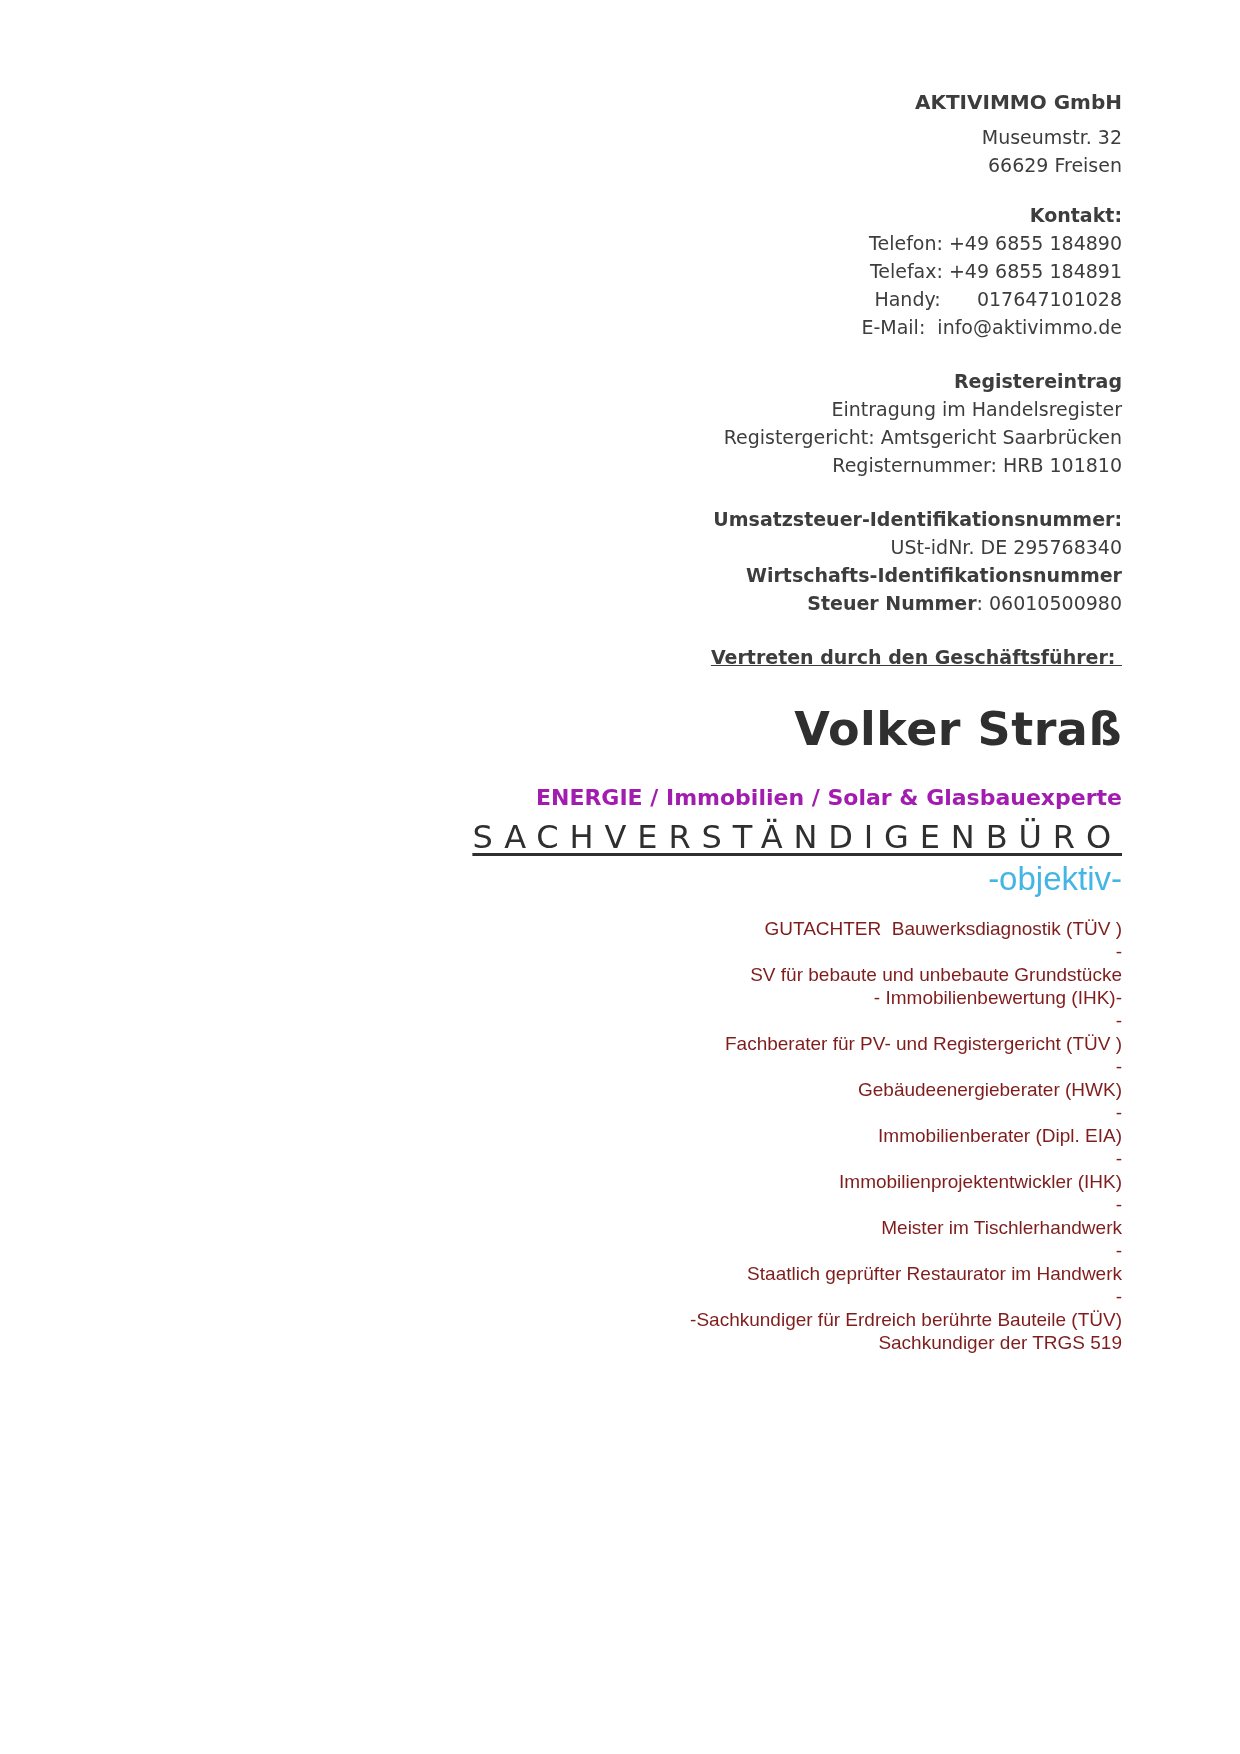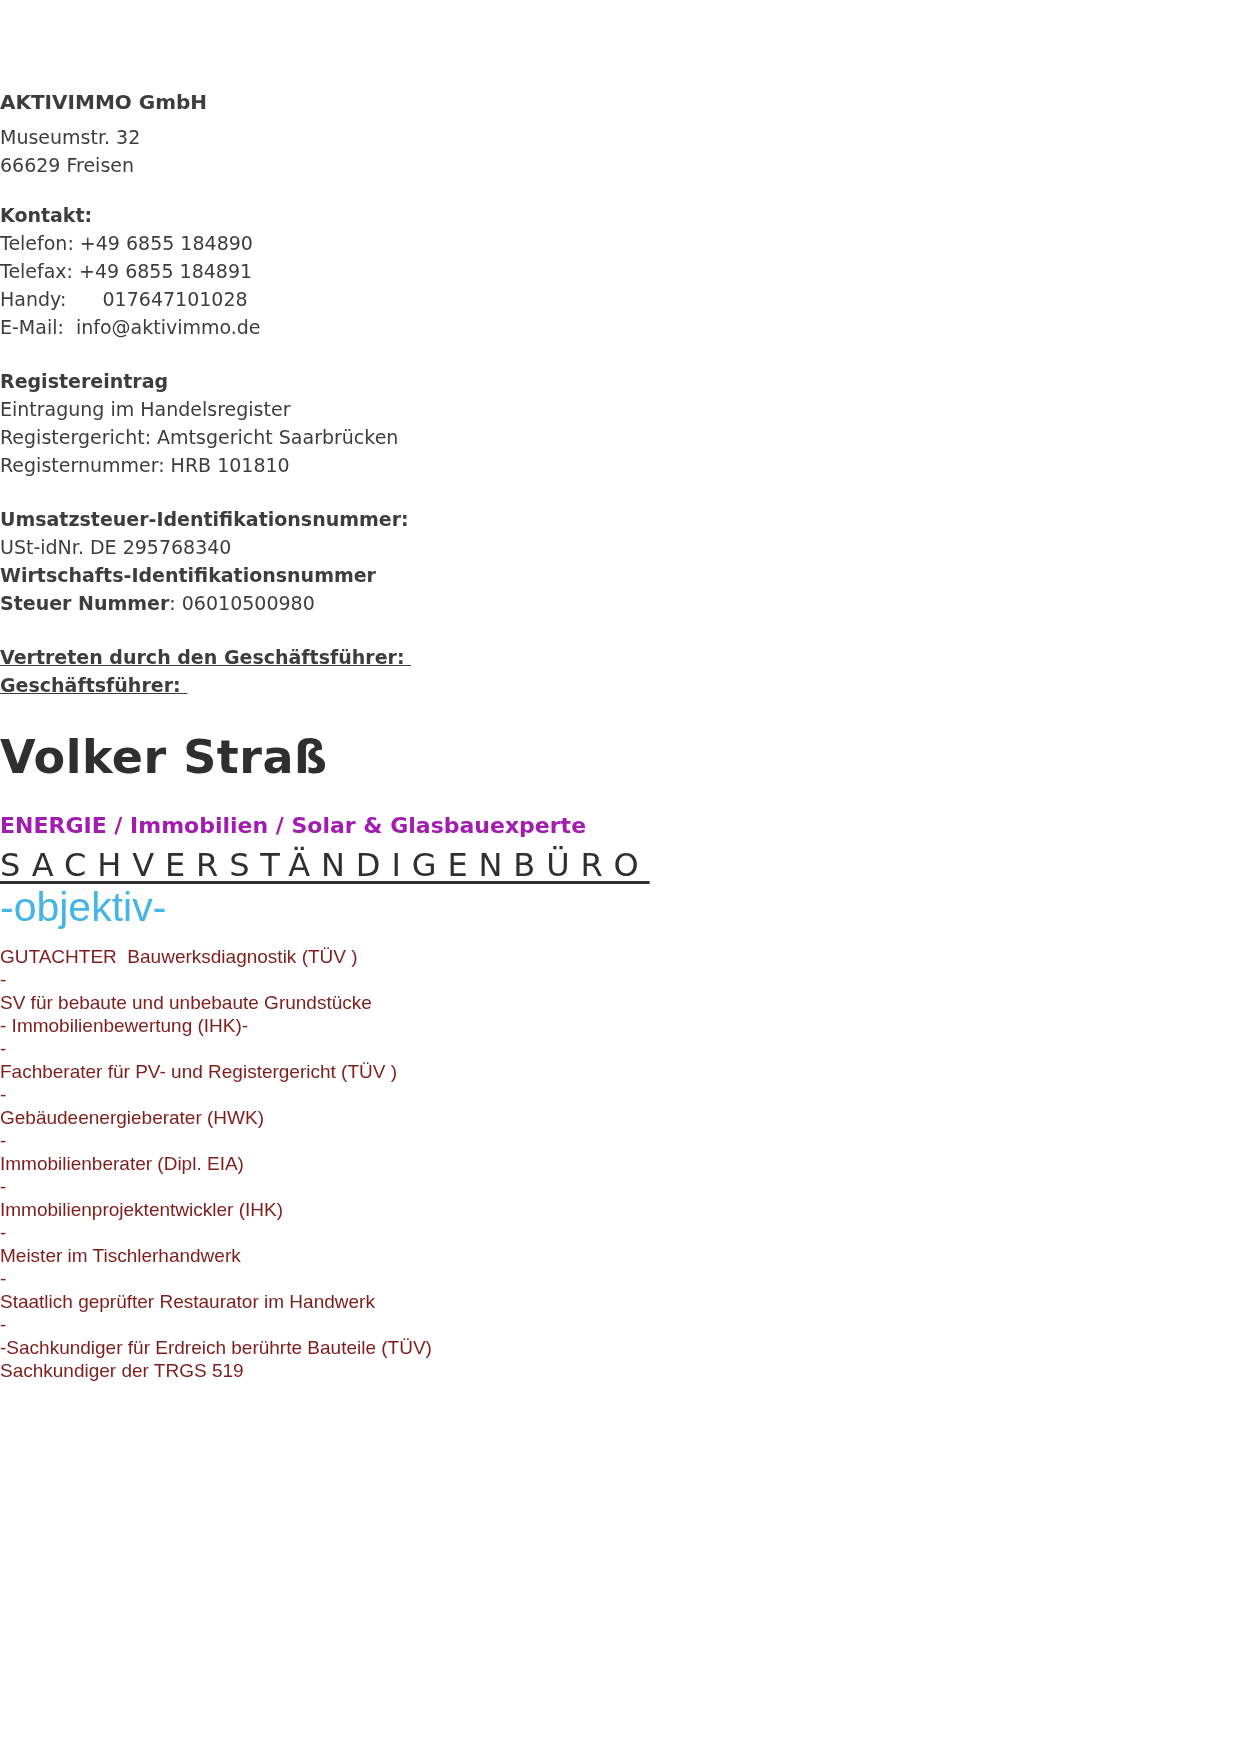--- a/index.html
+++ b/index.html
@@ -11,21 +11,22 @@
     width: 1240px;
     height: 1754px;
     overflow: hidden;
     font-family: "DejaVu Sans", sans-serif;
     color: #3d3d3d;
     -webkit-font-smoothing: antialiased;
   }
   .sheet {
     width: 1096px;
     padding-top: 88px;
-    text-align: left;
+    text-align: right;
+    padding-left: 26px;
   }
   .line {
     font-size: 19px;
     line-height: 28px;
     white-space: pre-wrap;
   }
   .bold { font-weight: 700; }
   .underline { text-decoration: underline; }
 
   .company-name {
@@ -62,21 +63,21 @@
     font-size: 32px;
     line-height: 40px;
     font-weight: 500;
     letter-spacing: 0.34em;
     color: #2f2f2f;
     text-decoration: underline;
     text-underline-offset: 5px;
   }
 
   .motto {
-    font-size: 41px;
+    font-size: 33px;
     line-height: 44px;
     font-weight: 400;
     font-family: "Liberation Sans", sans-serif;
   }
 
   .qualifications {
     margin-top: 16px;
     font-family: "Liberation Sans", sans-serif;
     color: #7f1d1d;
   }
@@ -120,21 +121,20 @@
 
   <section class="block-tax">
     <div class="line bold">Umsatzsteuer-Identifikationsnummer:</div>
     <div class="line">USt-idNr. DE 295768340</div>
     <div class="line bold">Wirtschafts-Identifikationsnummer</div>
     <div class="line"><span class="bold">Steuer Nummer</span><span>: 06010500980</span></div>
   </section>
 
   <section class="block-representation">
     <div class="line bold underline">Vertreten durch den Geschäftsführer: </div>
-    <div class="line bold underline">Geschäftsführer: </div>
   </section>
 
   <h1 class="person-name" style="margin-bottom:0;">Volker Straß</h1>
 
   <div class="expert-line">ENERGIE / Immobilien / Solar &amp; Glasbauexperte</div>
 
   <div class="office-title">SACHVERSTÄNDIGENBÜRO</div>
 
   <div class="motto" style="color:#45b5e5;">-objektiv-</div>
 

